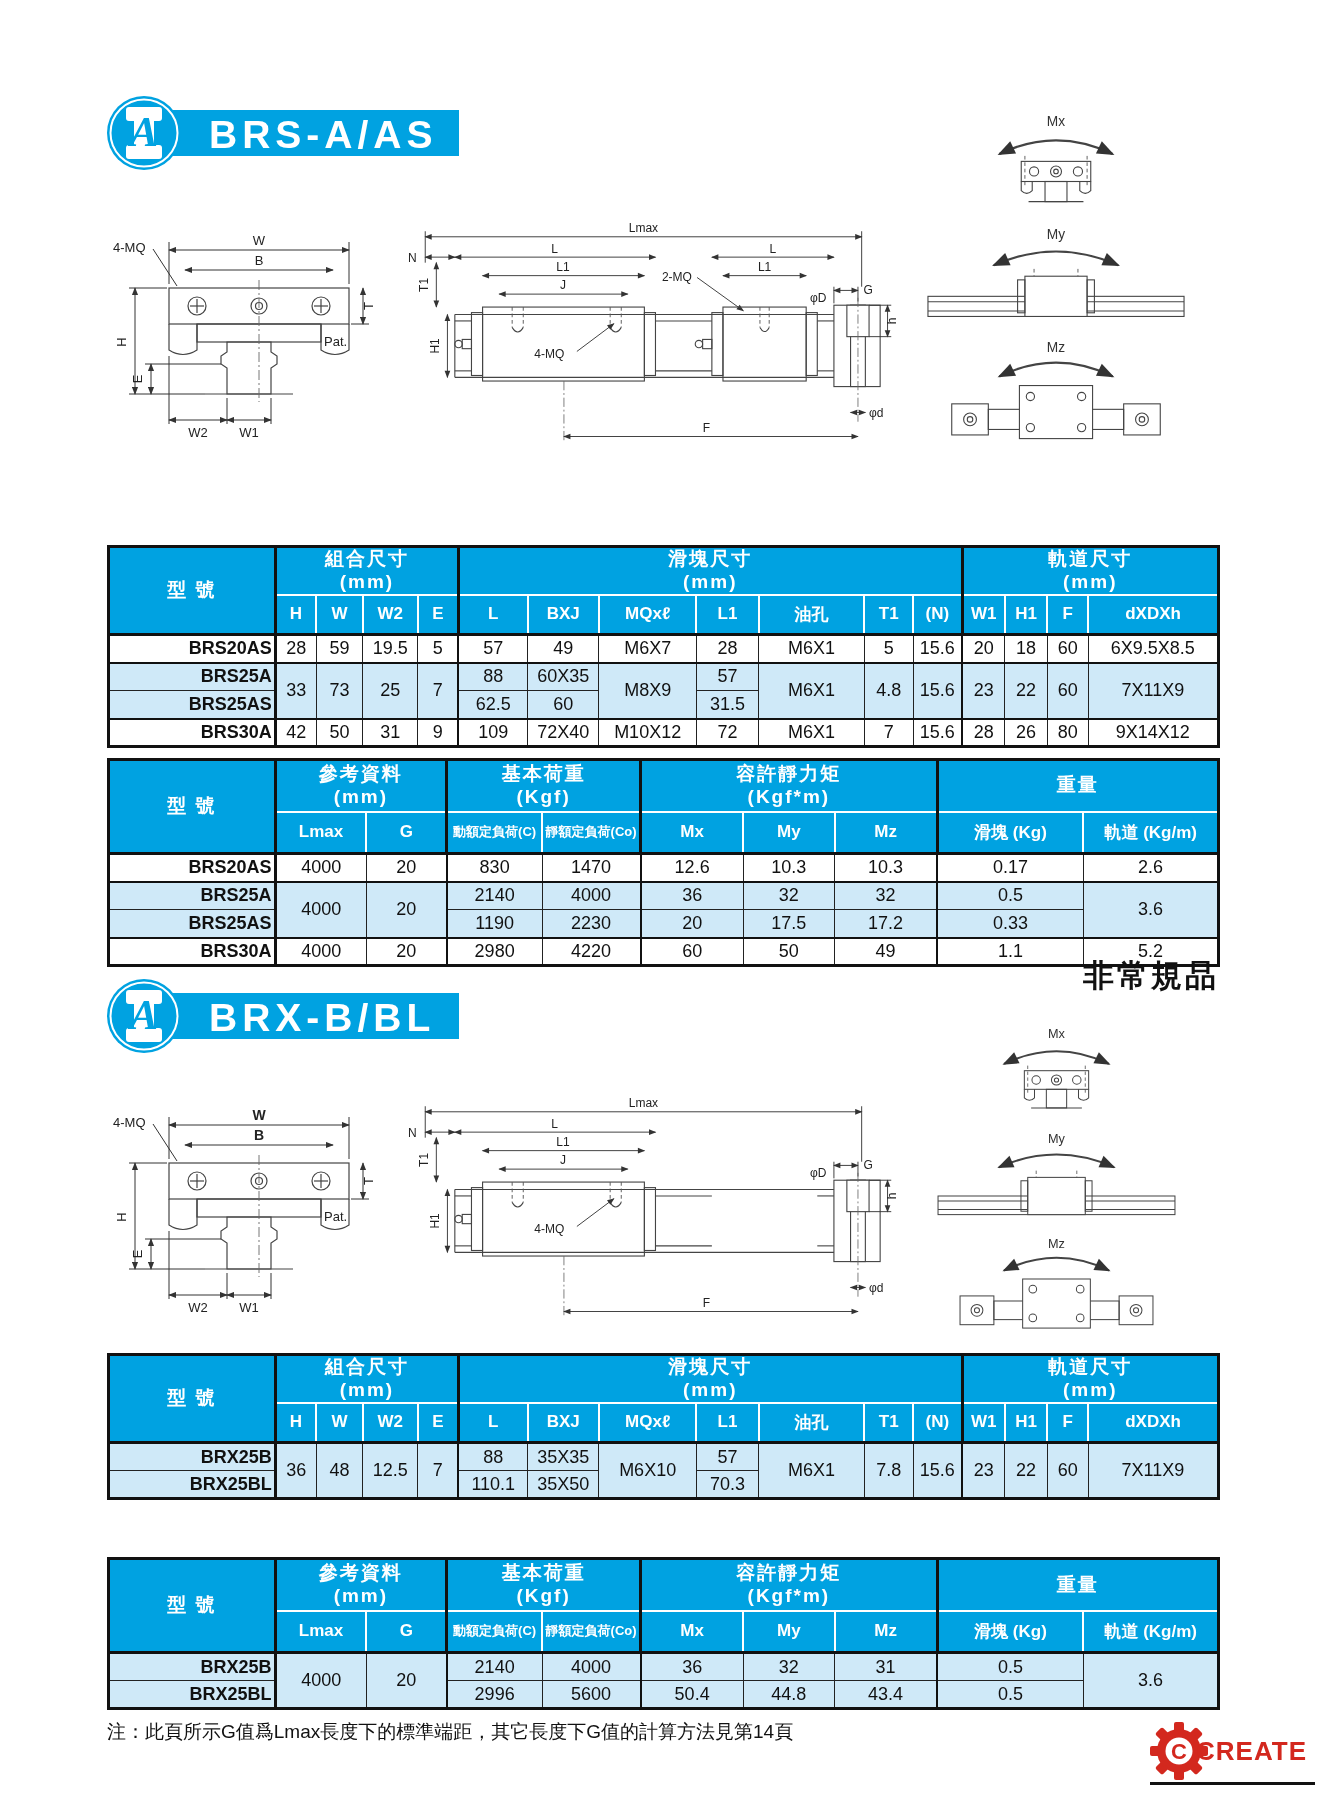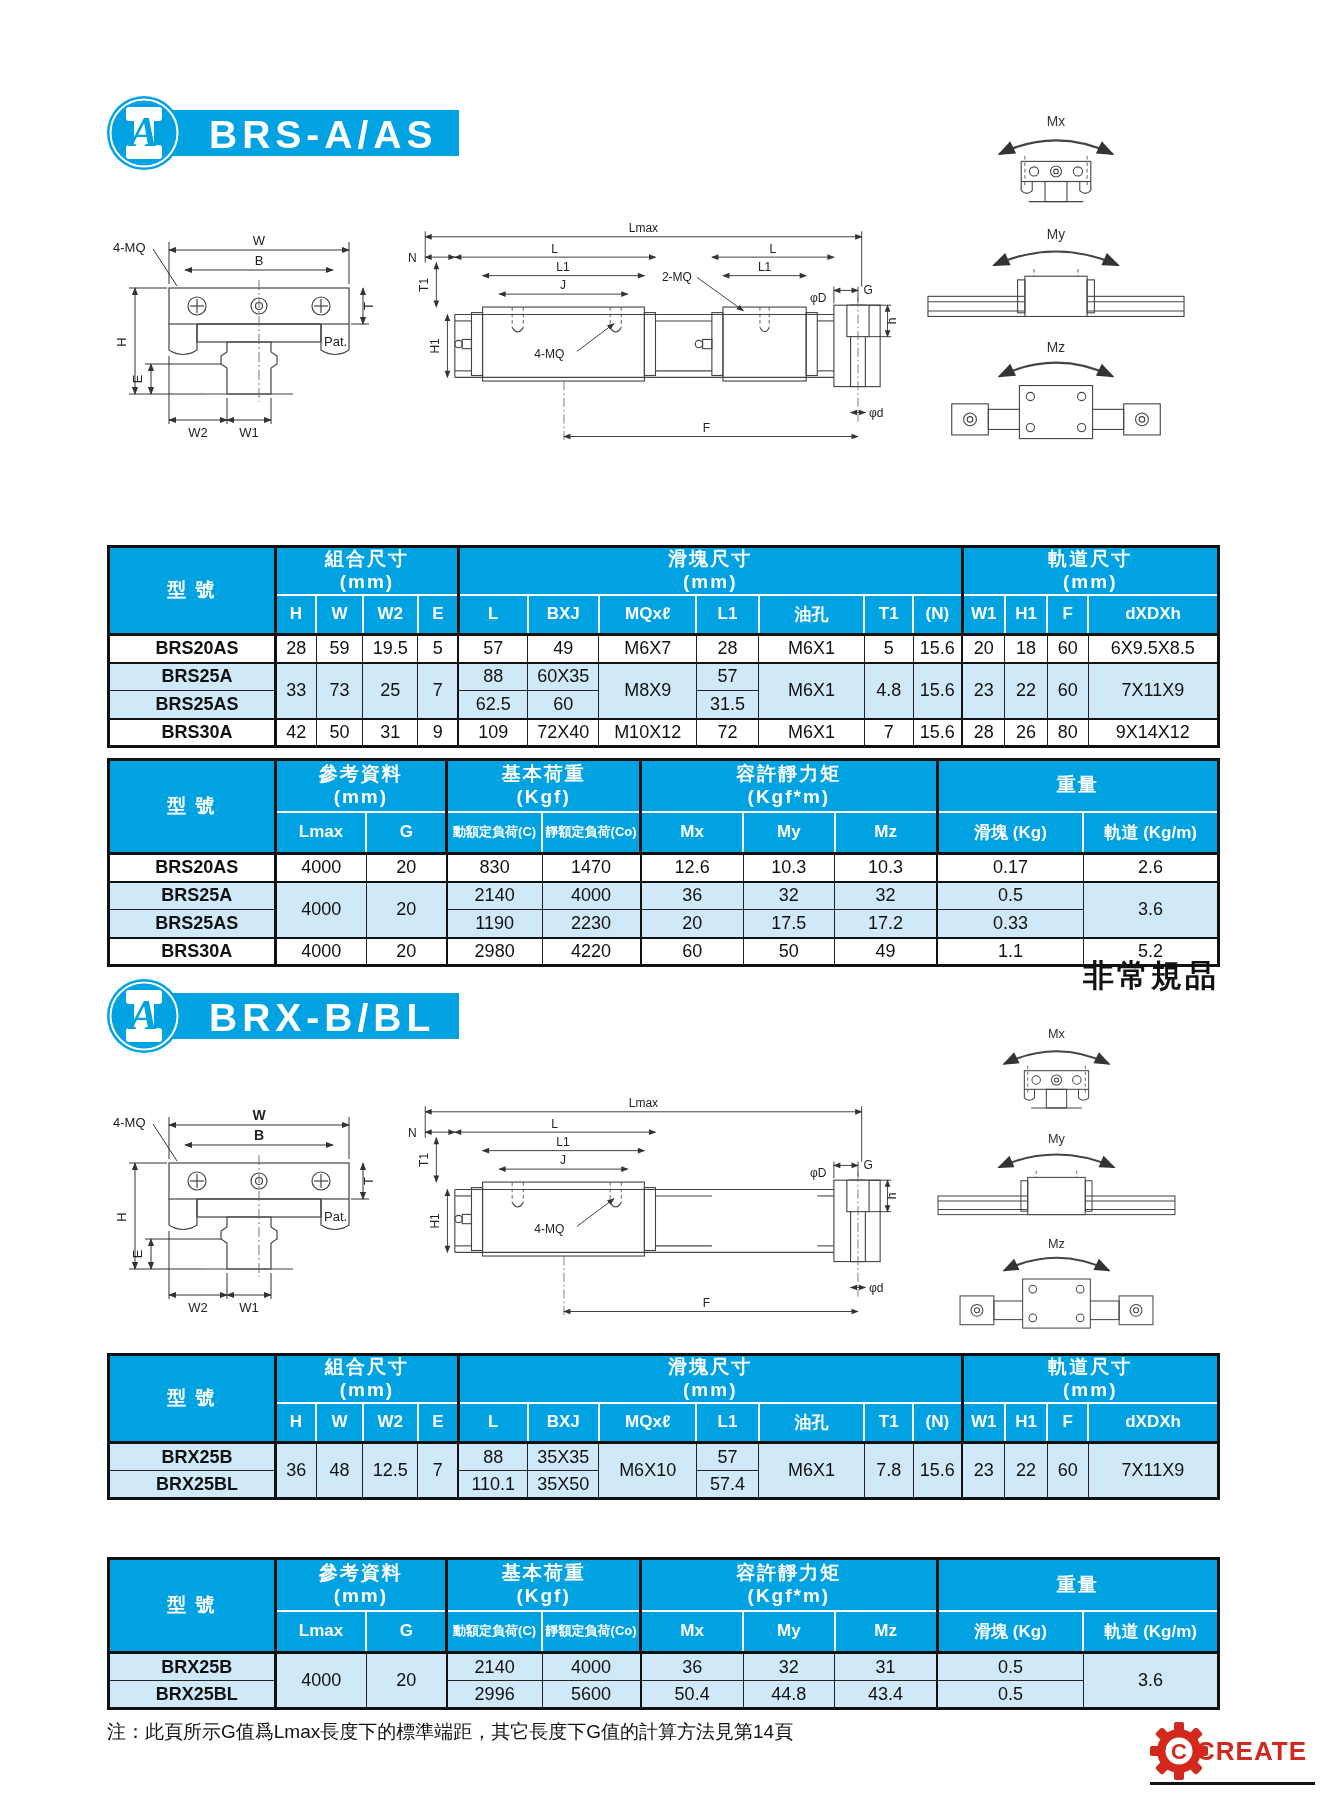--- a/index.html
+++ b/index.html
@@ -54,21 +54,21 @@
   .t-load .spec-table-x, .t-load th.grp { height: 52px; }
   .spec-table th.sub { font-size: 17px; height: 40px; }
   .t-load th.sub { height: 42px; }
   .spec-table th.sm { font-size: 13px; letter-spacing: 0; }
   .spec-table th.model-h { border-right: 3px solid #111; }
   .spec-table th.gl { border-left: 3px solid #111; text-align: center; }
   .spec-table td {
     border: 1px solid #222; text-align: center; font-size: 18px; color: #111;
     height: 28px; padding: 1px 2px; background: #fff;
   }
-  .spec-table td.model { text-align: center; padding-left: 12px; font-weight: bold; border-right: 3px solid #111; }
+  .spec-table td.model { text-align: right; padding-left: 12px; font-weight: bold; border-right: 3px solid #111; }
   .spec-table td.gl { border-left: 2px solid #111; }
   .spec-table tr.bg-b td { background: #cfe9f8; }
   .spec-table tr.sep td { border-top: 2px solid #111; }
 
   
   .nonstandard {
     position: absolute; top: 955px; right: 104px; font-size: 31px; font-weight: bold;
     color: #111; letter-spacing: 3px;
   }
   .footnote { margin-top: 9px; font-size: 19px; color: #111; }
@@ -753,21 +753,21 @@
               <td rowspan="2">15.6</td>
               <td class="gl" rowspan="2">23</td>
               <td rowspan="2">22</td>
               <td rowspan="2">60</td>
               <td rowspan="2">7X11X9</td>
             </tr>
             <tr class="bg-b">
               <td class="model">BRX25BL</td>
               <td class="gl">110.1</td>
               <td>35X50</td>
-              <td>57.4</td>
+              <td>70.3</td>
             </tr>
           </tbody>
         </table>
       </div>
     <div class="tbl tbl-4">
         <table class="spec-table t-load">
           <colgroup>
             <col style="width: 164px;">
             <col style="width: 90px;">
             <col style="width: 79px;">

